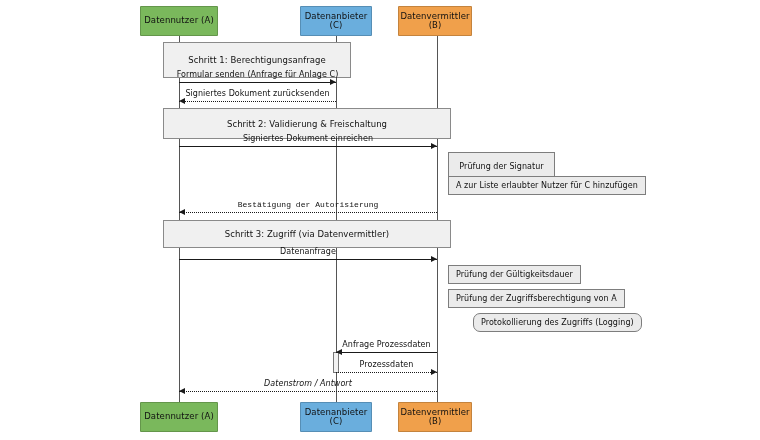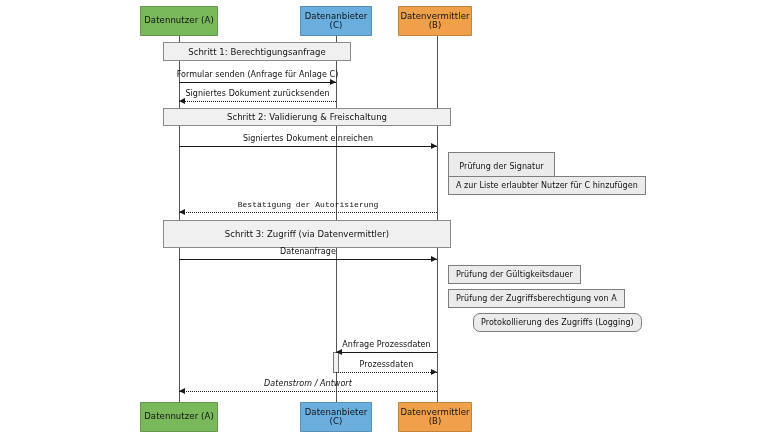--- a/index.html
+++ b/index.html
@@ -102,24 +102,24 @@
     transform: translateX(-50%);
   }
 </style>
 </head>
 <body>
 
 <div id="diagram">
     <div class="lifeline" style="left: 179px; top: 36px; height: 366px;"></div>
     <div class="lifeline" style="left: 336px; top: 36px; height: 366px;"></div>
     <div class="lifeline" style="left: 437px; top: 36px; height: 366px;"></div>
-    <div class="step-bar" style="left: 163px; top: 42px; width: 188px; height: 19px; text-align: right;">
+    <div class="step-bar" style="left: 163px; top: 42px; width: 188px; height: 36px; text-align: right;">
       <span>Schritt 1: Berechtigungsanfrage</span>
     </div>
-    <div class="step-bar" style="left: 163px; top: 108px; width: 288px; height: 18px;">
+    <div class="step-bar" style="left: 163px; top: 108px; width: 288px; height: 31px;">
       <span>Schritt 2: Validierung &amp; Freischaltung</span>
     </div>
     <div class="step-bar" style="left: 163px; top: 220px; width: 288px; height: 28px;">
       <span>Schritt 3: Zugriff (via Datenvermittler)</span>
     </div>
     <div class="activation" style="left: 333px; top: 352px; width: 6px; height: 21px;"></div>
     <div class="msg-line" style="left: 179px; top: 82px; width: 157px;"></div>
     <div class="arrow-head right" style="top: 79px; left: 330px;"></div>
     <div class="msg-label" style="left: 257.5px; top: 70px;">Formular senden (Anfrage für Anlage C)</div>
     <div class="msg-line dashed" style="left: 179px; top: 101px; width: 157px;"></div>

